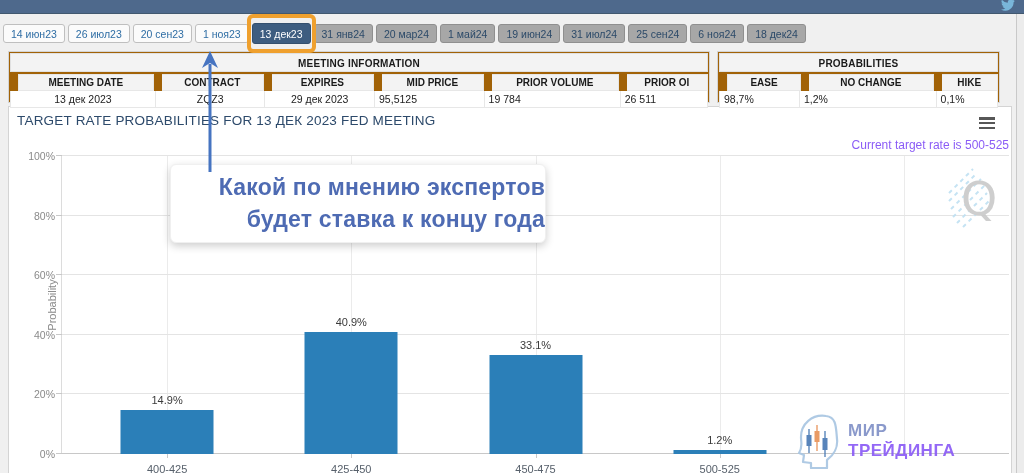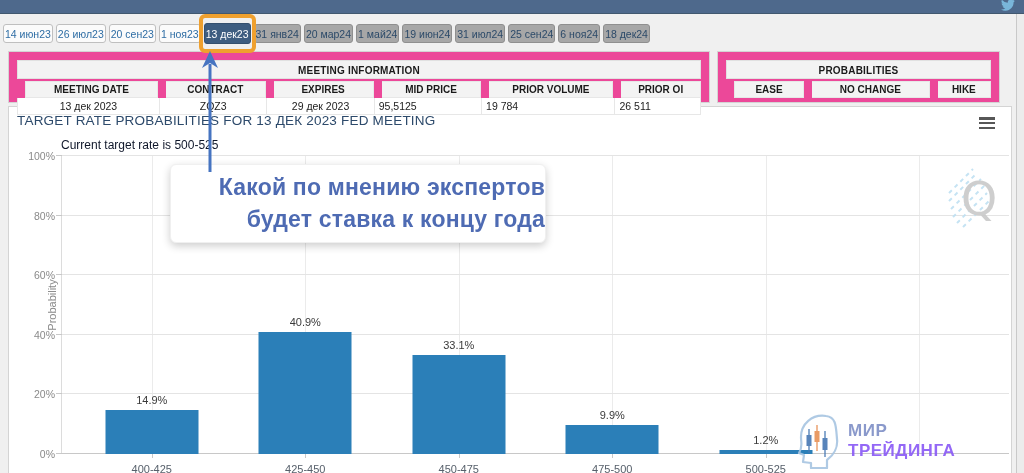--- a/index.html
+++ b/index.html
@@ -10,46 +10,46 @@
     font-family:"Liberation Sans", sans-serif;
   }
   
   .topbar { position:absolute; left:0; top:0; right:0; height:14px; background:#4e698c; border-bottom:1px solid #41586f; z-index:3; }
   .tw-icon { position:absolute; right:9px; top:-2px; width:14px; height:14px; }
   
   .right-strip { position:absolute; right:0; top:14px; bottom:0; width:8px; background:#ececec; border-left:1px solid #c9c9c9; z-index:4; }
   
   .tabs { position:absolute; left:3px; top:23px; display:flex; gap:3px; align-items:center; z-index:6; }
   .tab {
-    height:19px; line-height:18px; padding:0 1px; font-size:10.5px;
+    height:19px; line-height:18px; padding:0 7px; font-size:10.5px;
     background:#fbfbfb; color:#2e6da4; border:1px solid #bfbfbf;
     border-radius:3px; white-space:nowrap; cursor:pointer;text-align:center;
   }
   .tab.future { background:#a7a7a7; color:#2c4a69; border-color:#8f8f8f; }
   .tab.selected { background:#3e5d80; color:#ffffff; border-color:#35506e; height:21px; line-height:20px; }
   .tab-wrap { position:relative; display:flex; align-items:center; }
   .hl-box { position:absolute; left:-5px; right:-5px; top:-9px; bottom:-9px; border:4px solid #efa02e; border-radius:6px; pointer-events:none; z-index:7; }
   
-  .panel { position:absolute; background:#ec4899; border:1px solid #d4d4d4; padding:8px; z-index:2; }
+  .panel { position:absolute; background:#a16207; border:1px solid #d4d4d4; padding:1px; z-index:2; }
   .meeting-panel { left:8px; top:51px; width:702px; height:52px; }
   .prob-panel { left:717px; top:51px; width:283px; height:52px; }
   .tbl-title { height:19px; line-height:19px; background:#f3f3f3; border:1px solid #e1e1e1; font-size:10px; font-weight:bold; text-align:center; color:#1a1a1a; letter-spacing:.2px; }
   .tbl-row { display:flex; }
   .tbl-row.hdr { margin-top:2px; }
   .cell { font-size:10px; padding:2px 4px; border:1px solid #e7e7e7; border-left:none; overflow:hidden; white-space:nowrap; }
   .cell:first-child { border-left:1px solid #e7e7e7; }
   .hdr .cell { background:#f3f3f3; font-weight:bold; text-align:center; color:#1a1a1a;margin-left:8px; }
   .val .cell { font-size:10.5px; color:#222; border-top:none; background:#fff; }
   .c { text-align:center; } .r { text-align:left; }
   .m0{width:20.9%}.m1{width:15.7%}.m2{width:15.7%}.m3{width:15.7%}.m4{width:19.5%}.m5{width:12.5%}
   .p0{width:29%}.p1{width:49%}.p2{width:22%}
   
   .chart-panel { position:absolute; left:8px; top:106px; width:1004px; height:380px; background:#fff; border:1px solid #d4d4d4; z-index:1; }
   .chart-title { position:absolute; left:8px; top:6px; font-size:13.5px; color:#2d4a6b; letter-spacing:.2px; }
-  .chart-subtitle { position:absolute; left:52px; top:31px; width:948px; text-align:left; font-size:12px; color:#0f172a; }
+  .chart-subtitle { position:absolute; left:52px; top:31px; width:948px; text-align:right; font-size:12px; color:#8b5cf6; }
   .menu-icon { position:absolute; right:16px; top:10px; width:16px; height:12px; display:flex; flex-direction:column; justify-content:space-between; cursor:pointer; }
   .menu-icon span { display:block; height:2.5px; background:#575757; }
   .plot { position:absolute; left:52px; top:49px; width:948px; height:298px; border-left:1px solid #dcdcdc; }
   .hgrid { position:absolute; left:0; right:0; height:1px; background:#e4e4e4; }
   .hgrid.zero { background:#c8c8c8; }
   .ytick { position:absolute; left:-45px; width:38px; text-align:right; font-size:10.5px; color:#8a8a8a; transform:translateY(-50%); }
   .ydash { position:absolute; left:-6px; width:6px; height:1px; background:#c8c8c8; }
   .ylabel { position:absolute; left:-36px; top:50%; transform:translateY(-50%) rotate(-90deg); font-size:11px; color:#8a8a8a; white-space:nowrap; }
   .slots { position:absolute; left:13px; right:13px; top:0; bottom:0; display:flex; }
   .slot { position:relative; flex:1 1 0; height:100%; }
@@ -148,20 +148,25 @@
   </div>
 </section>
 
 <section class="panel prob-panel">
   <div class="tbl-title">PROBABILITIES</div>
   <div class="tbl-row hdr">
     <div class="cell p0">EASE</div>
     <div class="cell p1">NO CHANGE</div>
     <div class="cell p2">HIKE</div>
   </div>
+  <div class="tbl-row val">
+    <div class="cell p0 r">98,7%</div>
+    <div class="cell p1 r">1,2%</div>
+    <div class="cell p2 r">0,1%</div>
+  </div>
 </section>
 
 <section class="chart-panel">
   <div class="chart-title">TARGET RATE PROBABILITIES FOR 13 ДЕК 2023 FED MEETING</div>
   <div class="menu-icon">
       <span></span>
       <span></span>
       <span></span>
     </div>
   <div class="chart-subtitle">Current target rate is 500-525</div>
@@ -176,25 +181,20 @@
         </div>
         <div class="slot has-label">
           <div class="bar" style="height: 121.882px; background: rgb(43, 127, 184);"></div>
           <div class="bar-label" style="bottom: 125.882px;">40.9%</div>
           <div class="cat-label">425-450</div>
         </div>
         <div class="slot has-label">
           <div class="bar" style="height: 98.638px; background: rgb(43, 127, 184);"></div>
           <div class="bar-label" style="bottom: 102.638px;">33.1%</div>
           <div class="cat-label">450-475</div>
-        </div>
-        <div class="slot has-label">
-          <div class="bar" style="height: 29.502px; background: rgb(43, 127, 184);"></div>
-          <div class="bar-label" style="bottom: 33.502px;">9.9%</div>
-          <div class="cat-label">475-500</div>
         </div>
         <div class="slot has-label">
           <div class="bar" style="height: 3.576px; background: rgb(43, 127, 184);"></div>
           <div class="bar-label" style="bottom: 7.576px;">1.2%</div>
           <div class="cat-label">500-525</div>
         </div>
         <div class="slot"></div>
       </div>
   <div class="hgrid zero" style="bottom: 0px;"></div>
       <div class="ydash" style="bottom: 0px;"></div>

